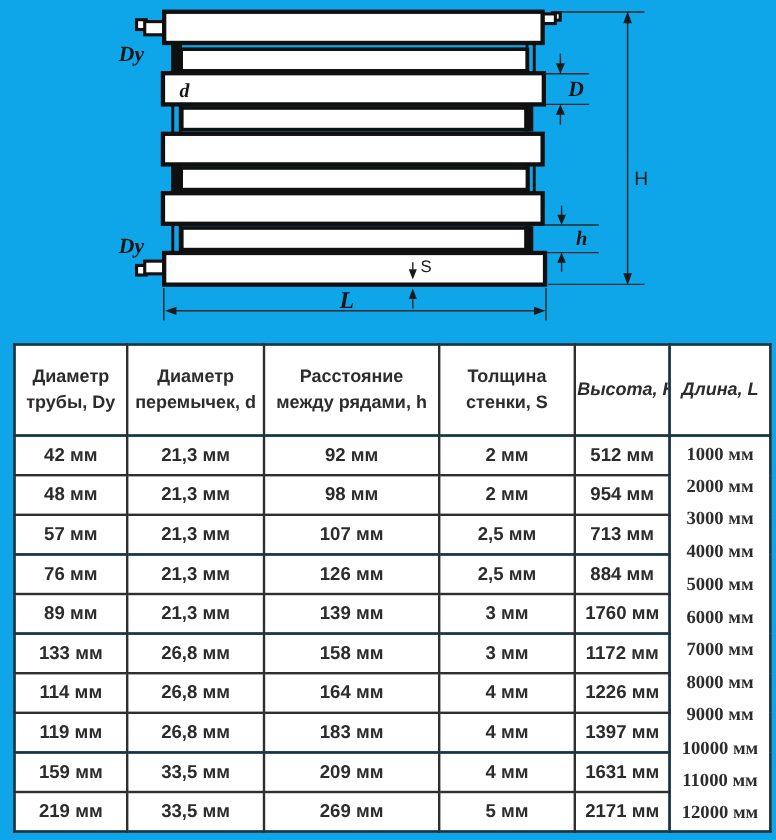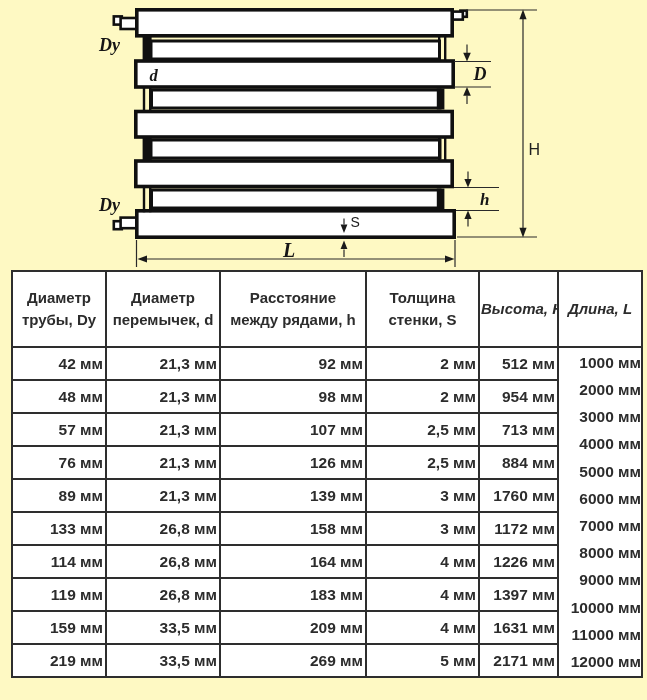--- a/index.html
+++ b/index.html
@@ -1,28 +1,28 @@
 <!DOCTYPE html>
 <html><head>
 <meta charset="utf-8">
 <style>
   html,body{margin:0;padding:0;background:#ffffff;}
-  .page{position:relative;width:647px;height:700px;background:#fef9c3;overflow:hidden;
+  .page{position:relative;width:647px;height:700px;background:#0ea5e9;overflow:hidden;
         font-family:"Liberation Sans",sans-serif;}
   .drawing{position:absolute;left:0;top:0;}
   .dim-serif{font-family:"Liberation Serif",serif;font-style:italic;font-weight:bold;fill:#151515;}
   .dim-sans{font-family:"Liberation Sans",sans-serif;font-weight:500;fill:#202020;}
-  .spec-table{position:absolute;left:11px;top:270px;width:630px;border-collapse:collapse;
+  .spec-table{position:absolute;left:11px;top:286px;width:630px;border-collapse:collapse;
               table-layout:fixed;color:#2c2c2c;}
   .spec-table th,.spec-table td{border:2px solid #2e2e2e;text-align:center;vertical-align:middle;
               font-weight:bold;background:#ffffff;overflow:hidden;}
   .spec-table th{height:70px;font-size:15px;line-height:1.45;padding:2px 3px;}
   .spec-table th.nowrap{white-space:nowrap;padding:2px 1px;font-style:italic;}
-  .spec-table td{height:31px;font-size:15.5px;padding:0 2px;text-align:right;}
-  .spec-table td.len-cell{vertical-align:middle;padding:0;}
+  .spec-table td{height:31px;font-size:15.5px;padding:0 2px;}
+  .spec-table td.len-cell{vertical-align:middle;padding:0;font-family:Liberation Serif, serif;}
   .spec-table td.len-cell div{line-height:27.2px;font-size:15.5px;}
 </style>
 </head>
 <body>
 
 <div class="page">
 
   <svg class="drawing" width="647" height="280" viewBox="0 0 647 280">
     <g stroke="#101010" fill="#ffffff">
 

